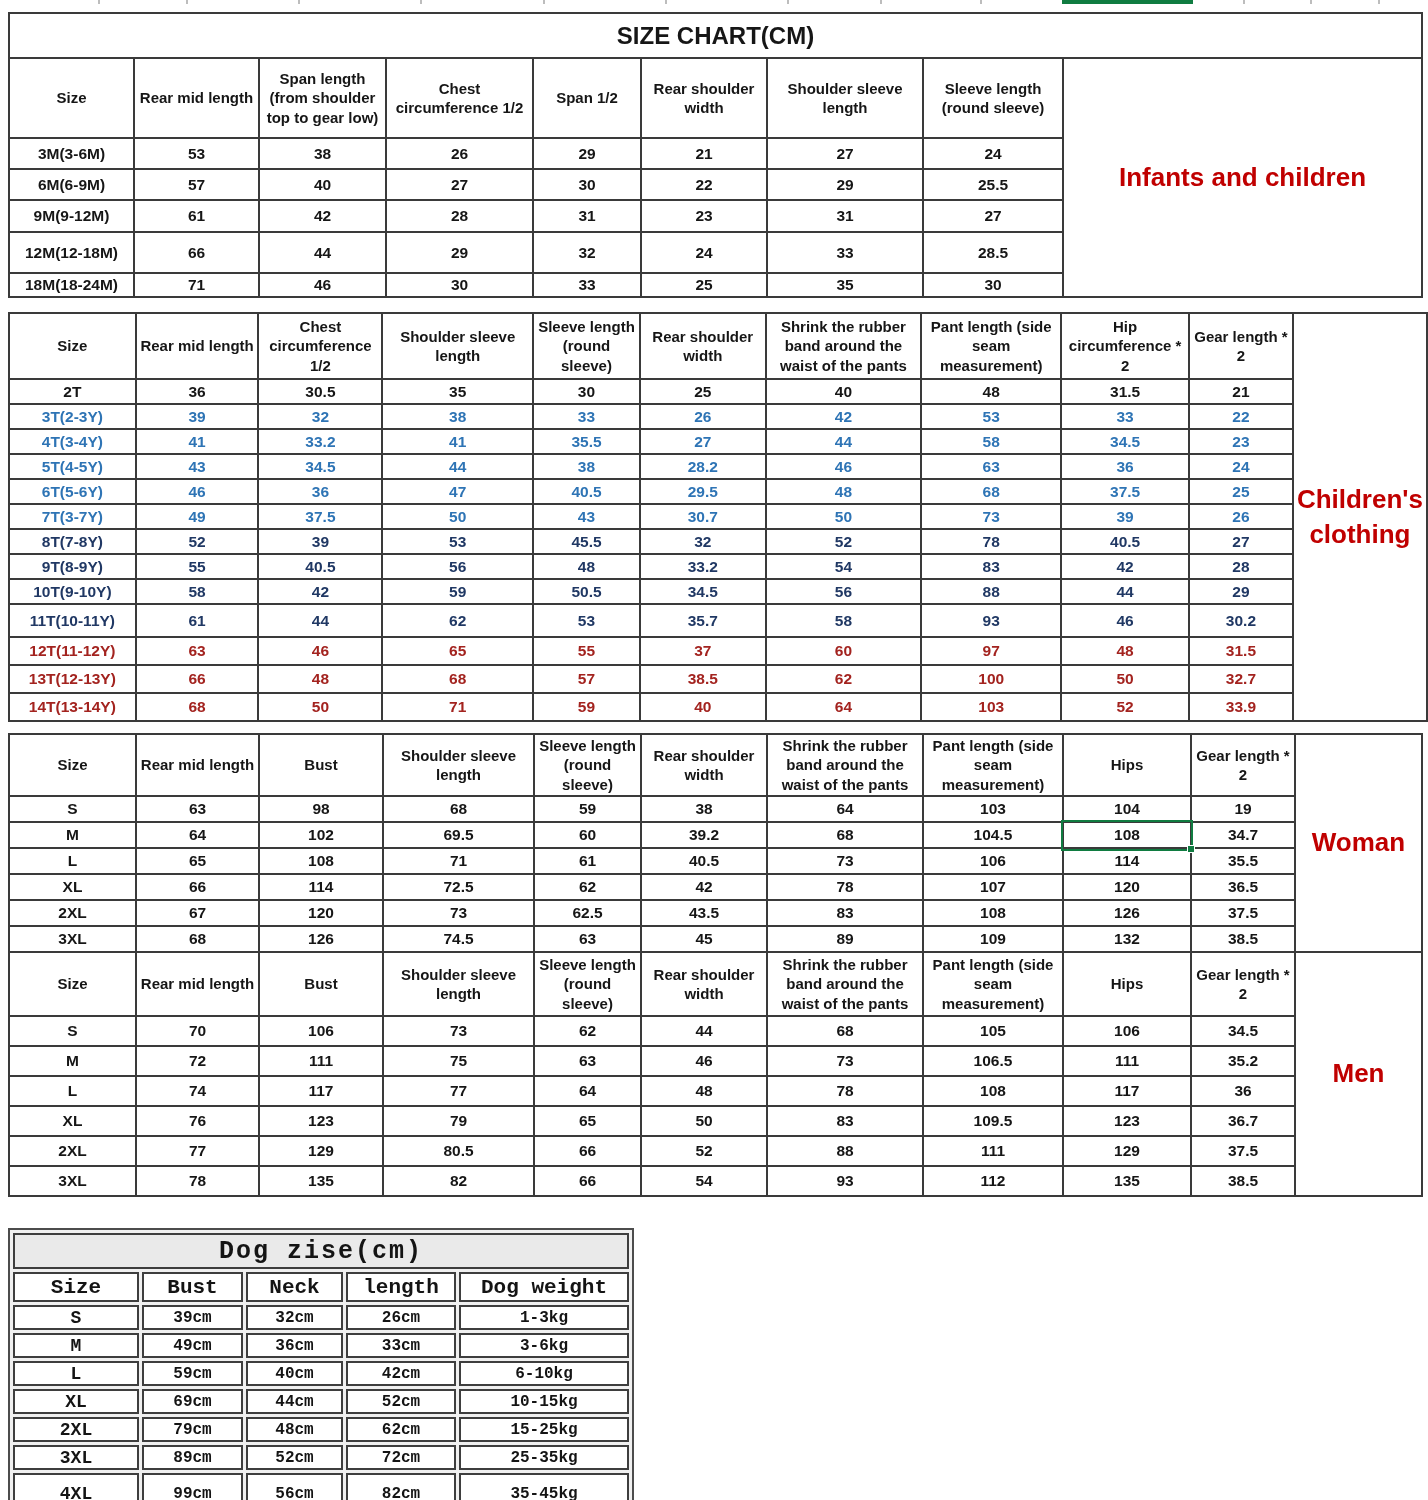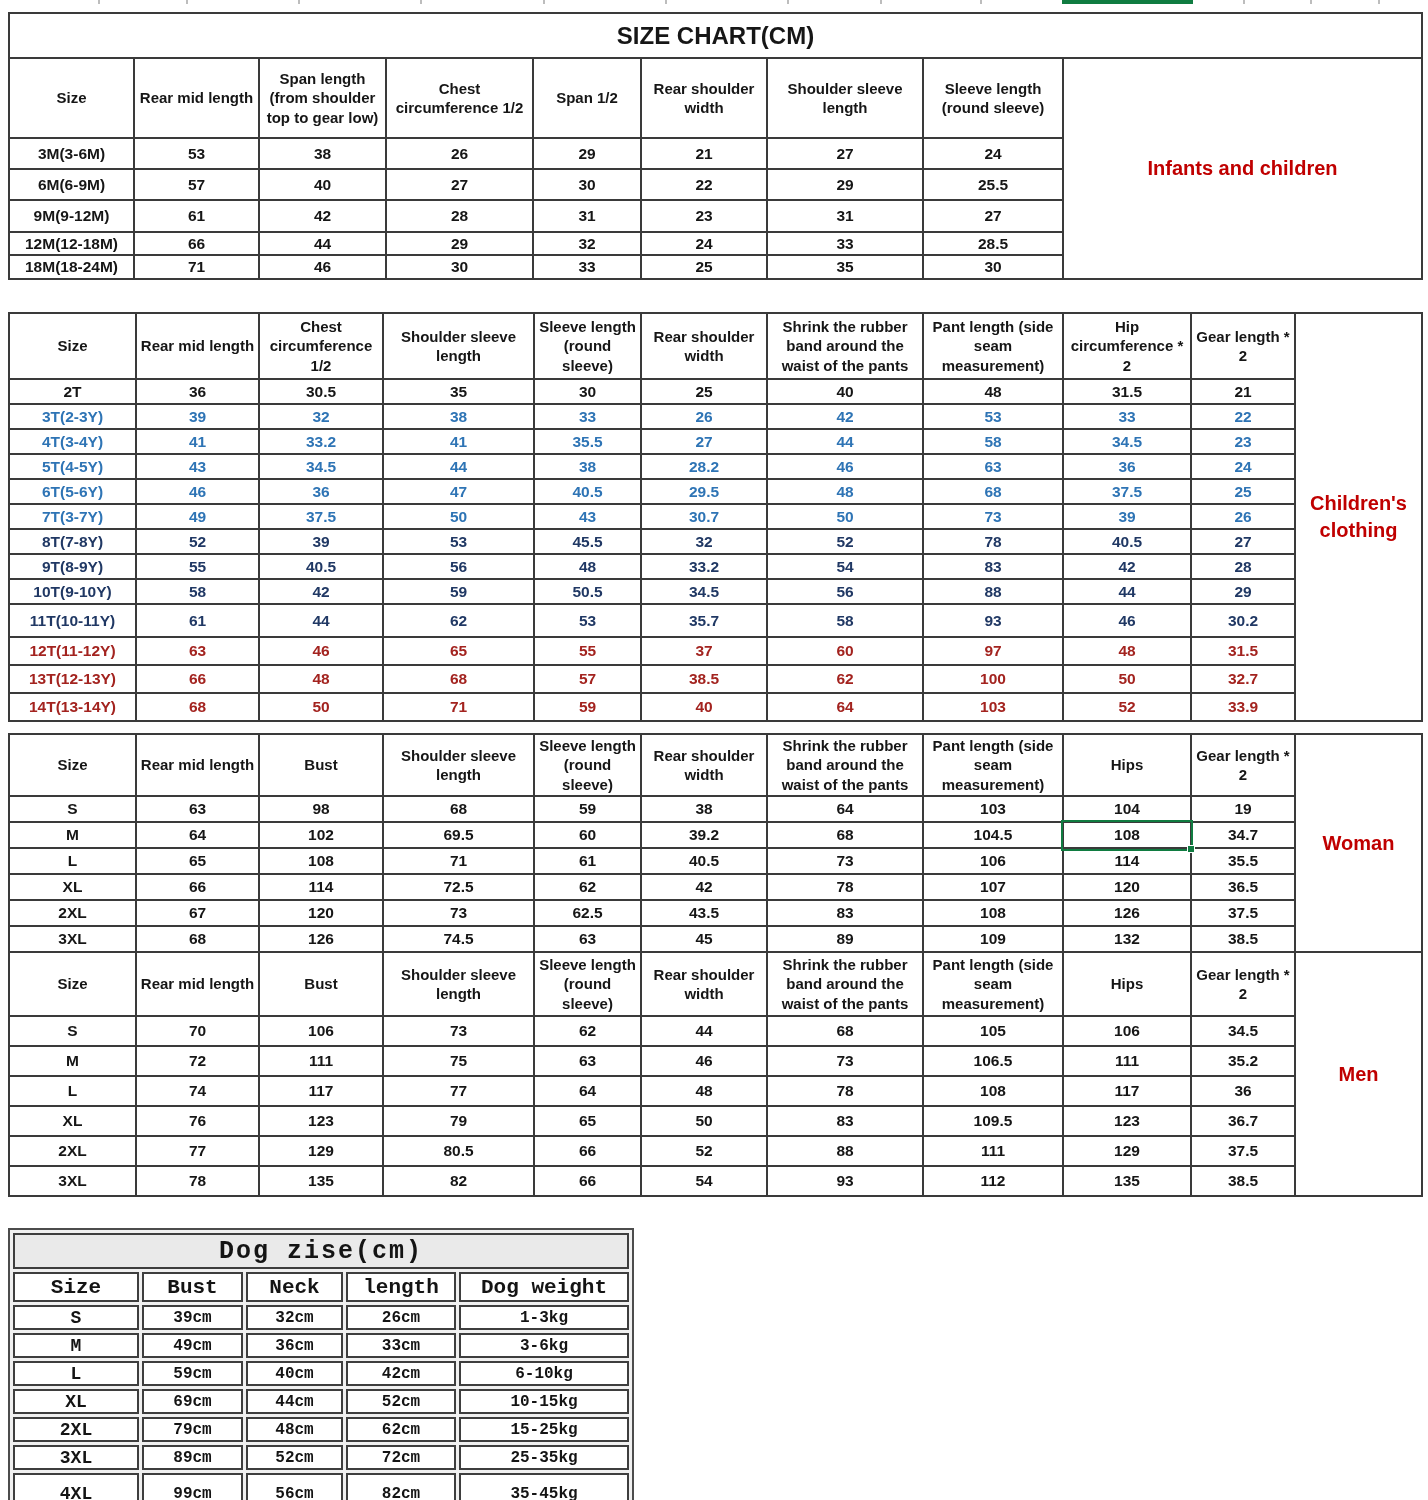--- a/index.html
+++ b/index.html
@@ -17,21 +17,21 @@
   #mount-dog      { left:8px;  top:1228px;}
 
   table.sheet { border-collapse:collapse; table-layout:fixed; }
   table.sheet th, table.sheet td {
     border:2px solid var(--grid); text-align:center; vertical-align:middle;
     padding:0 3px; font-weight:bold; color:var(--ink); overflow:hidden;
   }
   table.sheet .title-row th { font-size:24px; border-bottom-width:2px; }
   table.sheet th.hdr { font-size:15px; line-height:1.28; }
   table.sheet td { font-size:15.5px; }
-  table.sheet th.label-cell { color:var(--label-red); font-size:20px; line-height:1.35; }
+  table.sheet th.label-cell { color:var(--label-red); font-size:26px; line-height:1.35; }
   table.sheet tr.c-blue td { color:var(--row-blue); }
   table.sheet tr.c-navy td { color:var(--row-navy); }
   table.sheet tr.c-red  td { color:var(--row-red); }
   table.sheet td.force-black { color:var(--ink); }
 
   
   table.dog-table {
     border-collapse:separate; border-spacing:3px; background:#f0f0f0;
     border:2px solid #4c4c4c; table-layout:fixed;
     font-family:"Liberation Mono", monospace;
@@ -129,21 +129,21 @@
           <tr class="c-black" style="height:32px">
             <td>9M(9-12M)</td>
             <td>61</td>
             <td>42</td>
             <td>28</td>
             <td>31</td>
             <td>23</td>
             <td>31</td>
             <td>27</td>
           </tr>
-          <tr class="c-black" style="height:23px">
+          <tr class="c-black" style="height:41px">
             <td>12M(12-18M)</td>
             <td>66</td>
             <td>44</td>
             <td>29</td>
             <td>32</td>
             <td>24</td>
             <td>33</td>
             <td>28.5</td>
           </tr>
           <tr class="c-black" style="height:24px">

